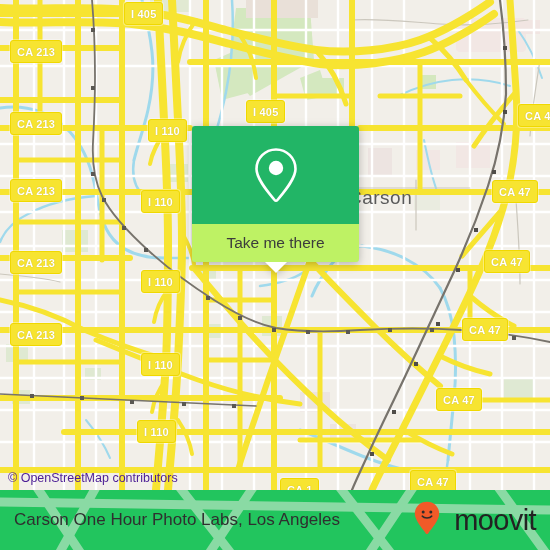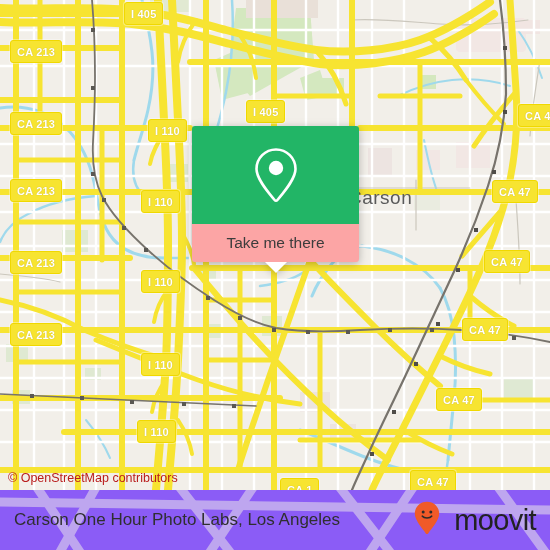--- a/index.html
+++ b/index.html
@@ -39,57 +39,57 @@
     position:absolute;
     font-size:19px;
     color:#5a5a5a;
     letter-spacing:.5px;
     white-space:nowrap;
   }
 
   
   #attribution{
     position:absolute;left:8px;top:471px;
-    font-size:12.5px;color:#b91c1c;
+    font-size:12.5px;color:#4c1d95;
     white-space:nowrap;
     z-index:40;
   }
 
   
   #popup{
     position:absolute;left:192px;top:126px;width:167px;
     z-index:60;
     filter:drop-shadow(0 2px 4px rgba(0,0,0,.26));
   }
   #popup-green{
     height:98px;background:#22b566;
     border-radius:3px 3px 0 0;
     display:flex;align-items:center;justify-content:center;
   }
   #popup-green svg{display:block;}
   #popup-white{
-    background:#fca5a5;height:38px;
+    background:#bef264;height:38px;
     display:flex;align-items:center;justify-content:center;
     border-radius:0 0 3px 3px;
   }
   #popup-label{
     font-size:15.5px;color:#3c3c3c;white-space:nowrap;
   }
   #popup-arrow{
     position:absolute;left:50%;top:136px;
     margin-left:-11px;width:0;height:0;
     border-left:11px solid transparent;
     border-right:11px solid transparent;
     border-top:11px solid #ffffff;
   }
 
   
   #bottombar{
     position:absolute;left:0;top:490px;width:550px;height:60px;
-    background:#8b5cf6;overflow:hidden;
+    background:#22c55e;overflow:hidden;
   }
   #bottombar-watermark{
     position:absolute;left:0;top:-28px;width:550px;height:90px;
     opacity:.5;
   }
   #place-title{
     position:absolute;left:14px;top:50%;transform:translateY(-50%);
     font-size:17px;color:#2f2f2f;white-space:nowrap;
   }
   #moovit-logo{

